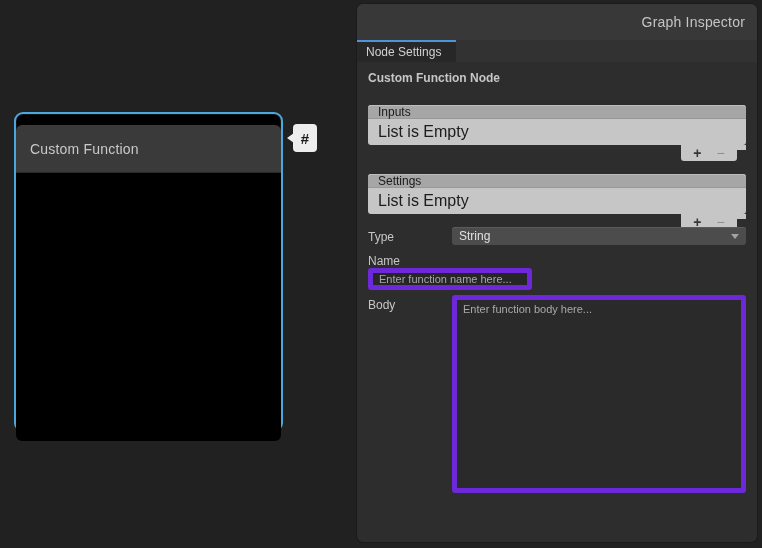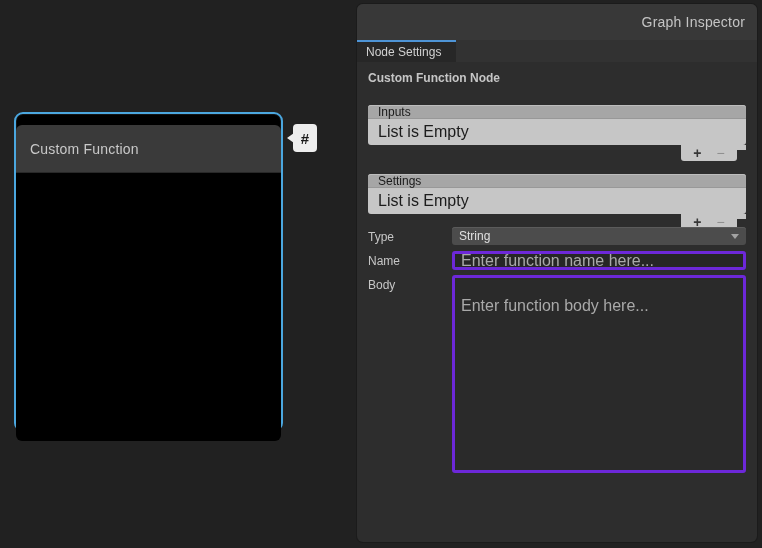--- a/index.html
+++ b/index.html
@@ -111,51 +111,51 @@
   }
   .list-btn {
     font-size:14px; font-weight:bold; line-height:16px;
     color:#373737; cursor:default;
   }
   .list-btn.disabled { color:#8E8E8E; font-weight:normal; }
 
   
   .form { margin-top:13px; }
   .form-row { display:flex; align-items:flex-start; }
-  .form-row + .form-row.name-row { margin-top:6px; }
+  .form-row + .form-row.name-row { margin-top:6px;flex-direction:column; }
   .form-row + .form-row.body-row { margin-top:5px; }
   .form-label {
     width:84px; flex:none;
     font-size:12px; color:#C6C6C6; padding-top:3px;
   }
   .dropdown {
     flex:1; height:18px; background:#4C4C4C; border-radius:3px;
     box-shadow:inset 0 1px 0 #5B5B5B;
     display:flex; align-items:center; padding:0 7px;
     font-size:12px; color:#E0E0E0; position:relative;
   }
   .dropdown-arrow {
     position:absolute; right:7px; top:7px;
     width:0; height:0;
     border-left:4px solid transparent;
     border-right:4px solid transparent;
     border-top:5px solid #A3A3A3;
   }
   .text-input, .text-area {
     flex:1; background:#262626;
-    border:3px solid #6d28d9; border-radius:3px;
+    border:5px solid #6d28d9; border-radius:3px;
     font-family:"Liberation Sans", sans-serif;
-    font-size:16px; color:#fca5a5;
+    font-size:11px; color:#fca5a5;
     outline:none;
   }
   .text-input { height:19px; padding:0 6px; }
   .text-input::placeholder { color:#A9A9A9; opacity:1; }
   .text-area {
     height:198px; background:#2A2A2A;
-    padding:19px 6px; resize:none;
+    padding:3px 6px; resize:none;
   }
   .text-area::placeholder { color:#A9A9A9; opacity:1; }
 </style>
 </head>
 <body>
 
 <div class="node">
   <div class="node-header">
     <span class="node-title">Custom Function</span>
   </div>

